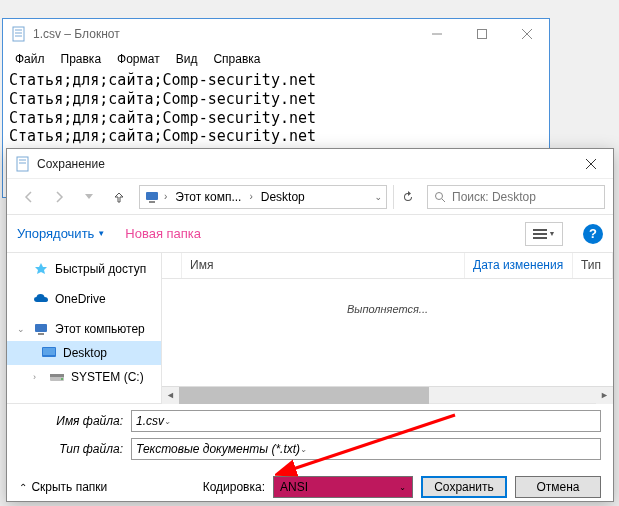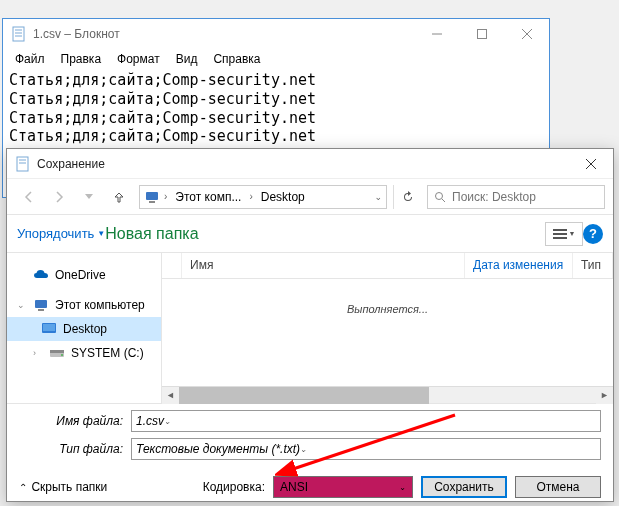--- a/index.html
+++ b/index.html
@@ -27,23 +27,23 @@
 .navbar .navbtn.enabled { color: #555; }
 .navbar .addrbar { flex: 1; height: 24px; border: 1px solid #ccc; display: flex; align-items: center; padding: 0 4px; gap: 4px; margin: 0 4px; }
 .navbar .addrbar .pcicon { width: 16px; height: 16px; }
 .navbar .addrbar .crumb { font-size: 12px; padding: 0 4px; }
 .navbar .addrbar .sep { font-size: 10px; color: #666; }
 .navbar .addrbar .spacer { flex: 1; }
 .navbar .refresh { width: 28px; height: 24px; display: flex; align-items: center; justify-content: center; color: #555; border-left: 1px solid #ddd; }
 .navbar .searchbox { width: 178px; height: 24px; border: 1px solid #ccc; display: flex; align-items: center; padding: 0 6px; gap: 6px; margin-left: 4px; }
 .navbar .searchbox input { border: none; outline: none; font-size: 12px; width: 100%; color: #888; }
 
-.toolbar { height: 38px; display: flex; align-items: center; padding: 0 10px; border-bottom: 1px solid #e5e5e5; }
+.toolbar { height: 38px; display: flex; align-items: center; padding: 0 10px; gap: 20px; border-bottom: 1px solid #e5e5e5; }
 .toolbar .organize { color: #0066cc; font-size: 13px; display: flex; align-items: center; gap: 3px; }
-.toolbar .newfolder { color: #15803d; font-size: 16px; }
+.toolbar .newfolder { color: #ec4899; font-size: 13px; }
 .toolbar .spacer { flex: 1; }
 .toolbar .viewbtn { width: 38px; height: 24px; border: 1px solid #ccc; display: flex; align-items: center; justify-content: center; gap: 2px; }
 .toolbar .help { width: 20px; height: 20px; border-radius: 50%; background: #0078d7; color: #fff; display: flex; align-items: center; justify-content: center; font-size: 13px; font-weight: bold; }
 
 .mainarea { display: flex; height: 150px; }
 .sidebar { width: 155px; border-right: 1px solid #e5e5e5; overflow: hidden; padding-top: 4px; }
 .sidebar .item { display: flex; align-items: center; height: 24px; padding: 0 4px 0 20px; gap: 6px; font-size: 12px; cursor: default; white-space: nowrap; }
 .sidebar .item.group { padding-left: 10px; }
 .sidebar .item.selected { background: #cce8ff; }
 .sidebar .item .sicon { width: 16px; height: 16px; display: flex; align-items: center; justify-content: center; }
@@ -206,20 +206,29 @@
           <rect x="0" y="5" width="14" height="2" fill="#555"></rect>
           <rect x="0" y="9" width="14" height="2" fill="#555"></rect>
         </svg>
       <span style="font-size:7px;color:#555;">▼</span>
     </div>
     <div class="help">?</div>
   </div>
 
   <div class="mainarea">
     <div class="sidebar">
+      <div class="item group">
+        <span class="expand"></span>
+        <span class="sicon">
+            <svg width="14" height="14" viewBox="0 0 14 14">
+              <path d="M7 1 L9 5 L13 5 L10 8 L11 12 L7 10 L3 12 L4 8 L1 5 L5 5 Z" fill="#4fc3f7"></path>
+            </svg>
+          </span>
+        <span>Быстрый доступ</span>
+      </div>
       <div style="height:6px"></div>
       <div class="item group">
         <span class="expand"></span>
         <span class="sicon">
             <svg width="16" height="12" viewBox="0 0 16 12">
               <path d="M4 9 Q1 9 1 6 Q1 4 3.5 4 Q4 1 7.5 1 Q11 1 11.5 4 Q15 4 15 7 Q15 9 12 9 Z" fill="#0364b8"></path>
             </svg>
           </span>
         <span>OneDrive</span>
       </div>

